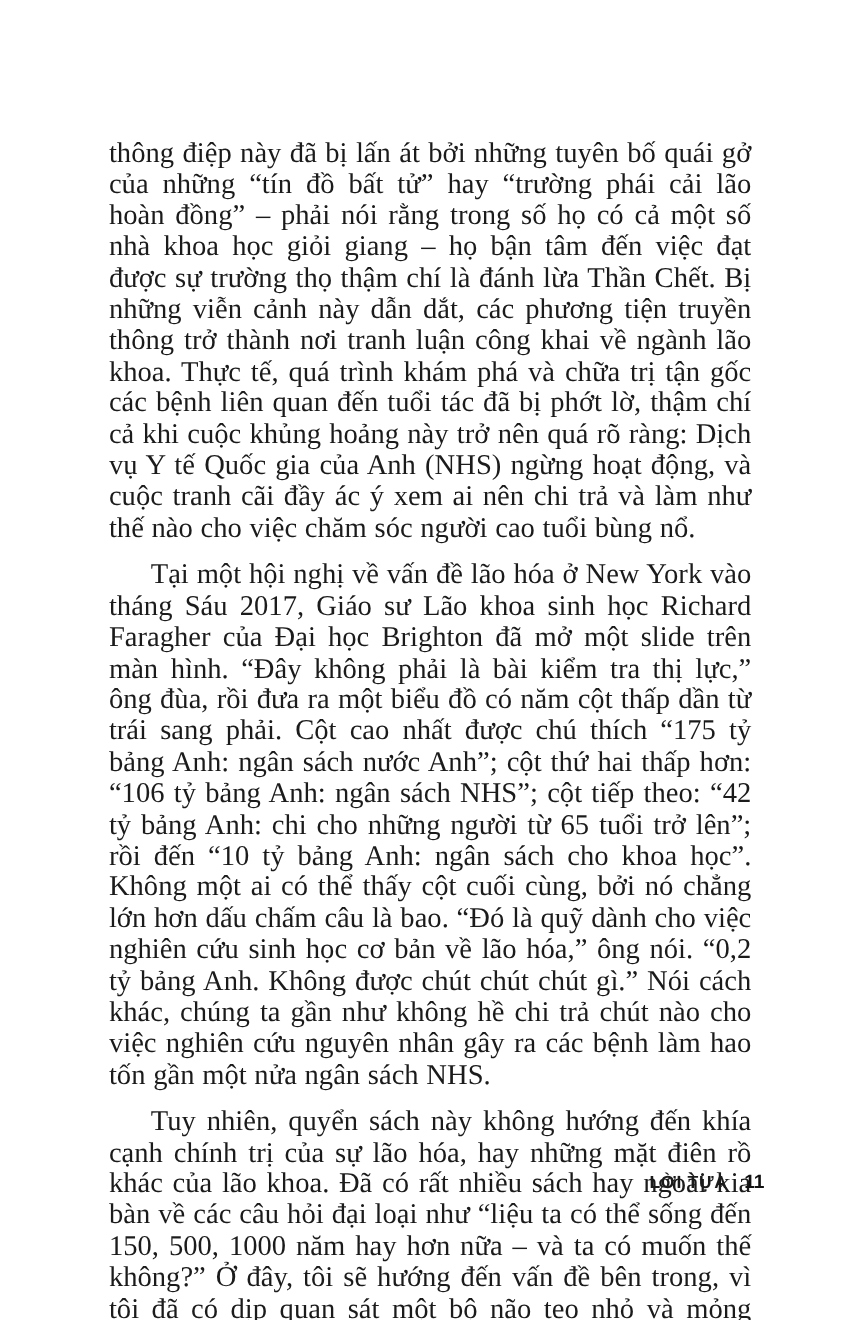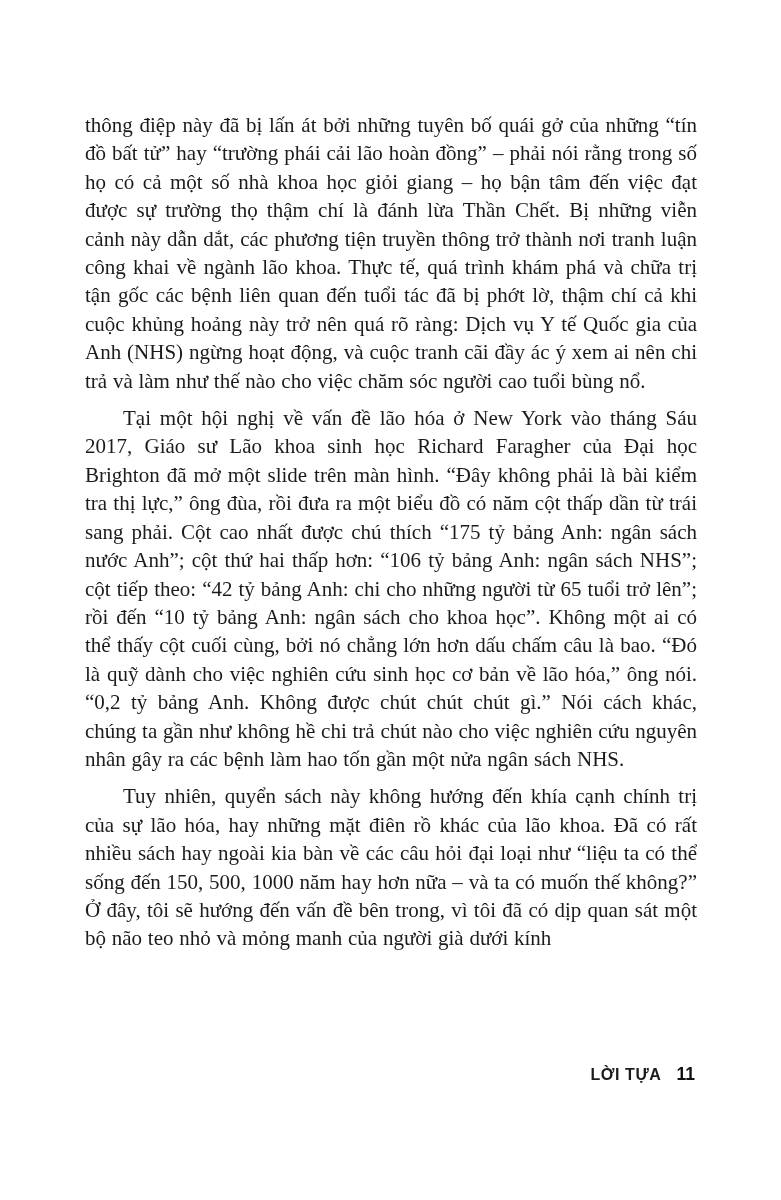--- a/index.html
+++ b/index.html
@@ -17,22 +17,22 @@
     font-family: "Liberation Serif", serif;
     color: #1b1b1b;
   }
   .text-block {
     position: absolute;
     left: 85px;
     top: 111px;
     width: 612px;
   }
   p.body-par {
-    margin: 0;
-    font-size: 21px;
+    margin: 14px;
+    font-size: 26px;
     line-height: 28.4px;
     text-align: justify;
     text-justify: inter-word;
     word-spacing: 0.5px;
   }
   p.body-par + p.body-par {
     margin-top: 9px;
     font-family: Liberation Serif, serif;
   }
   p.indent {

